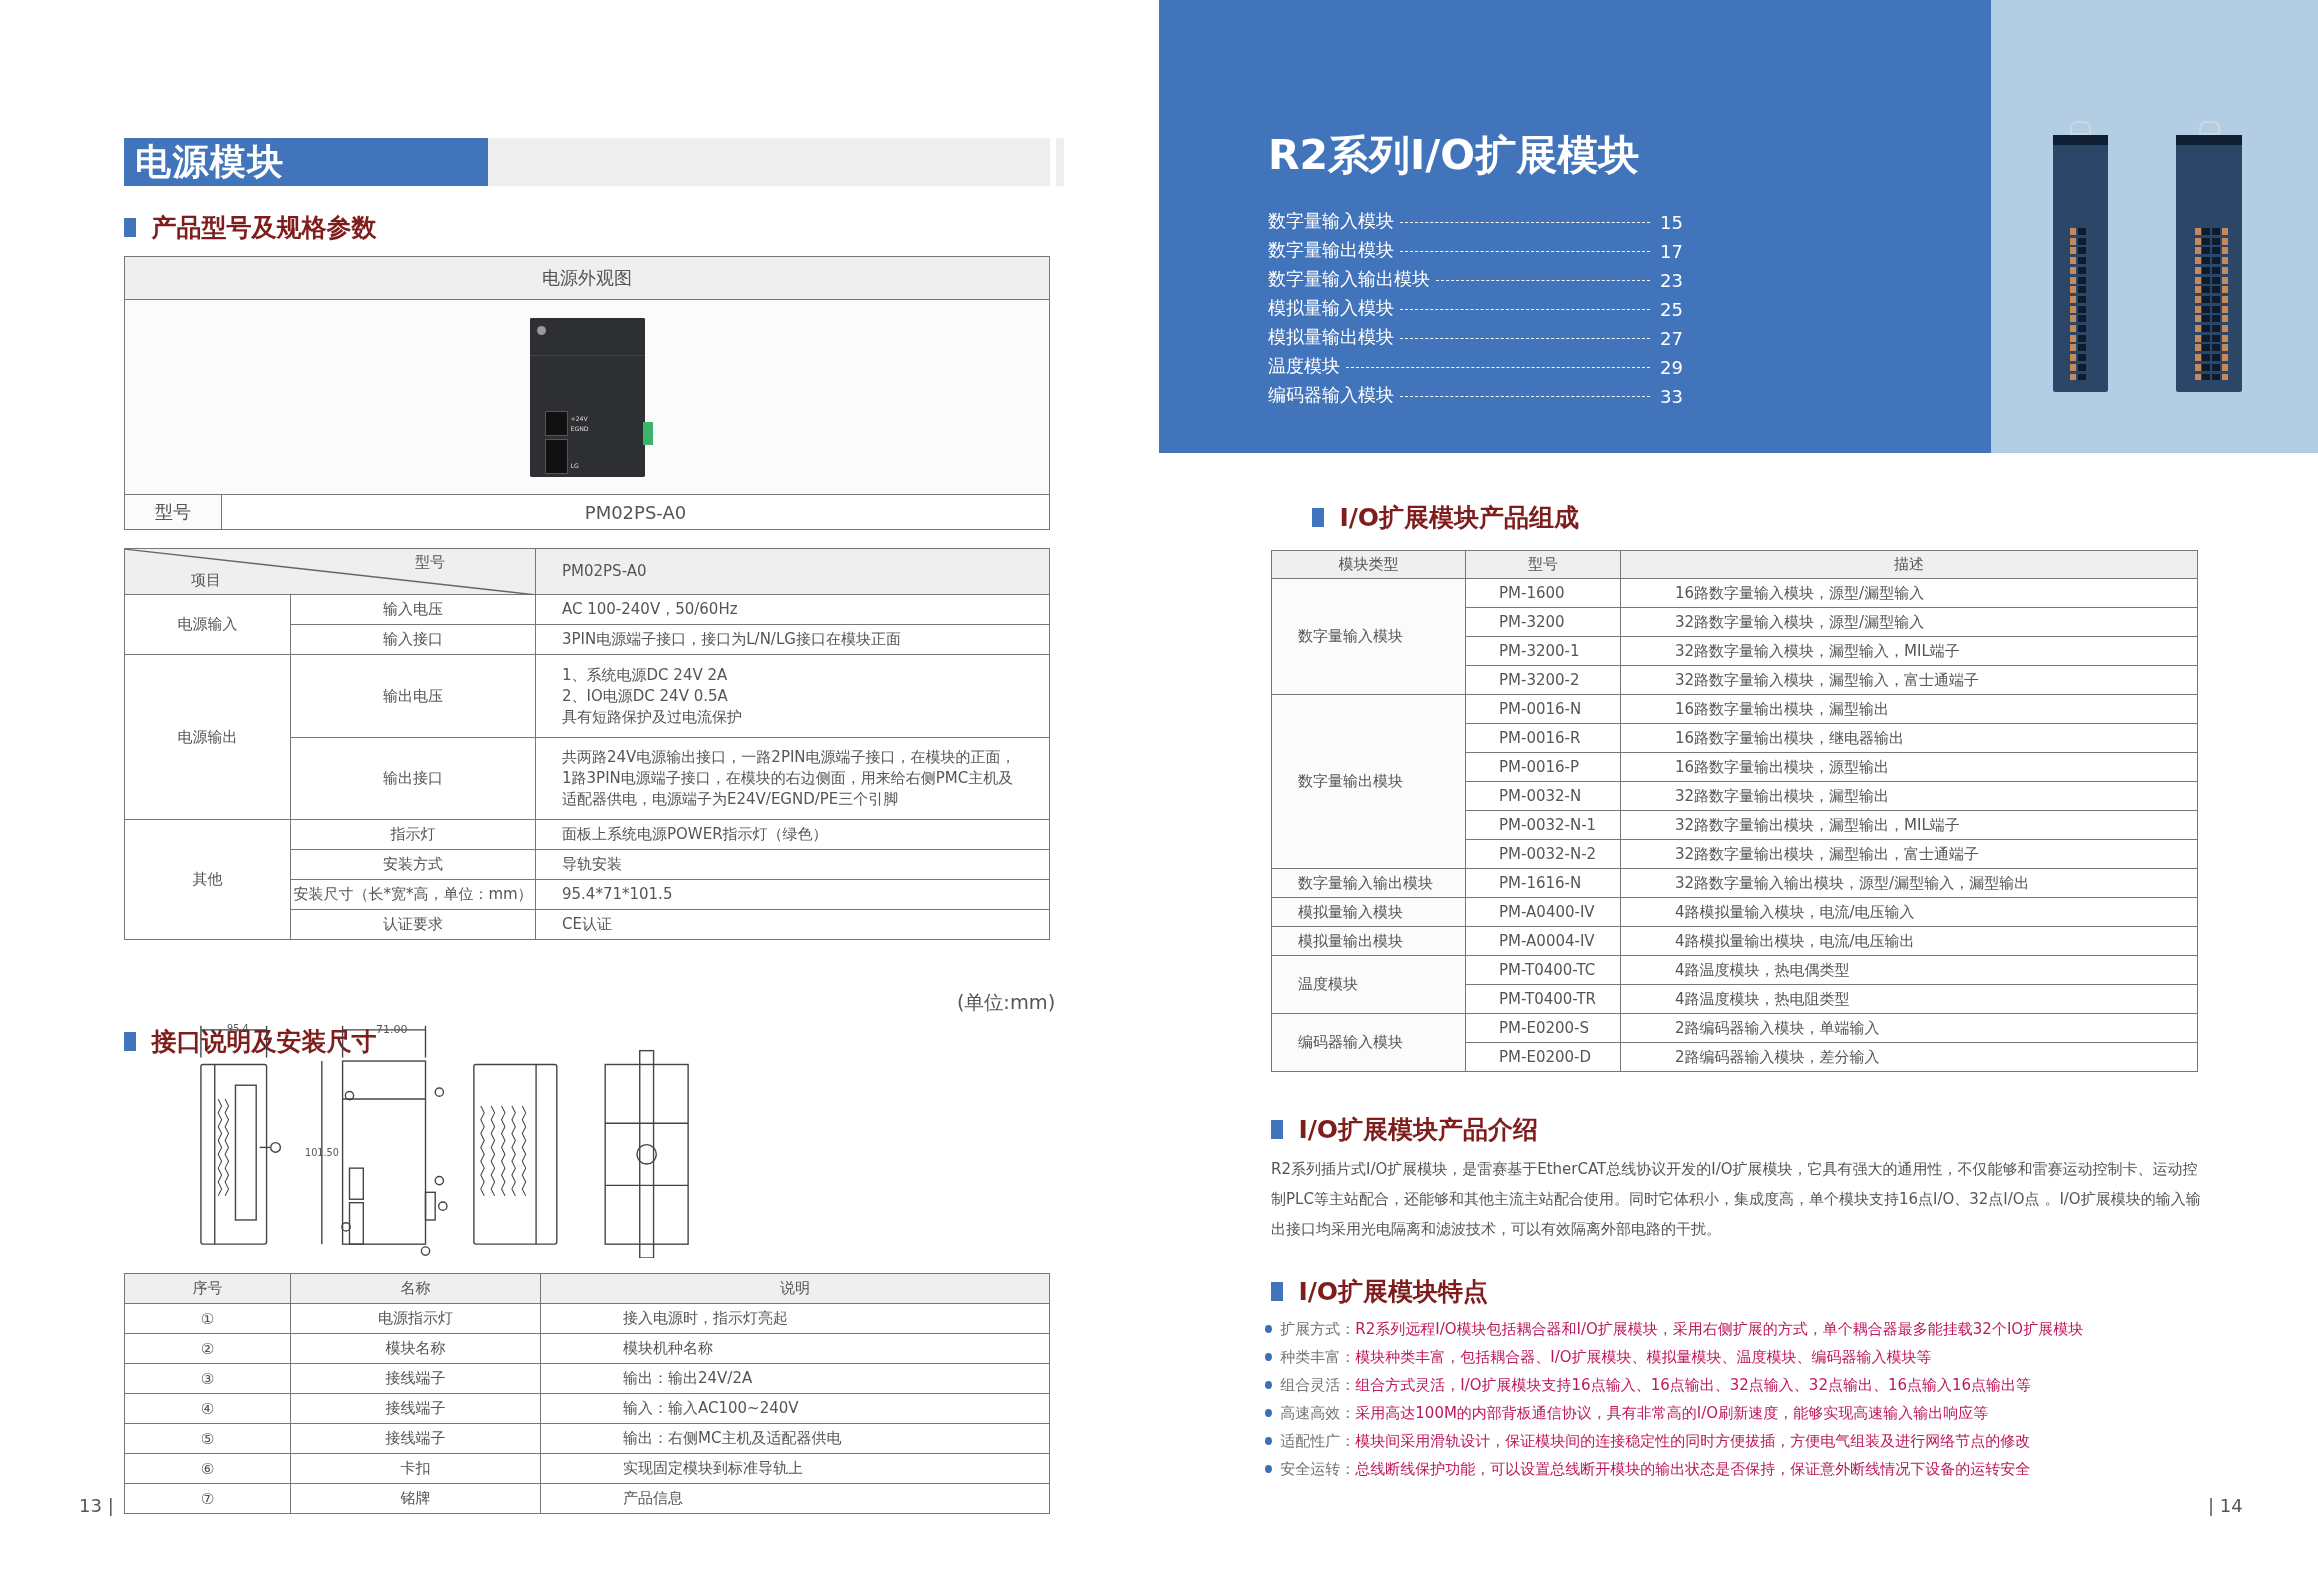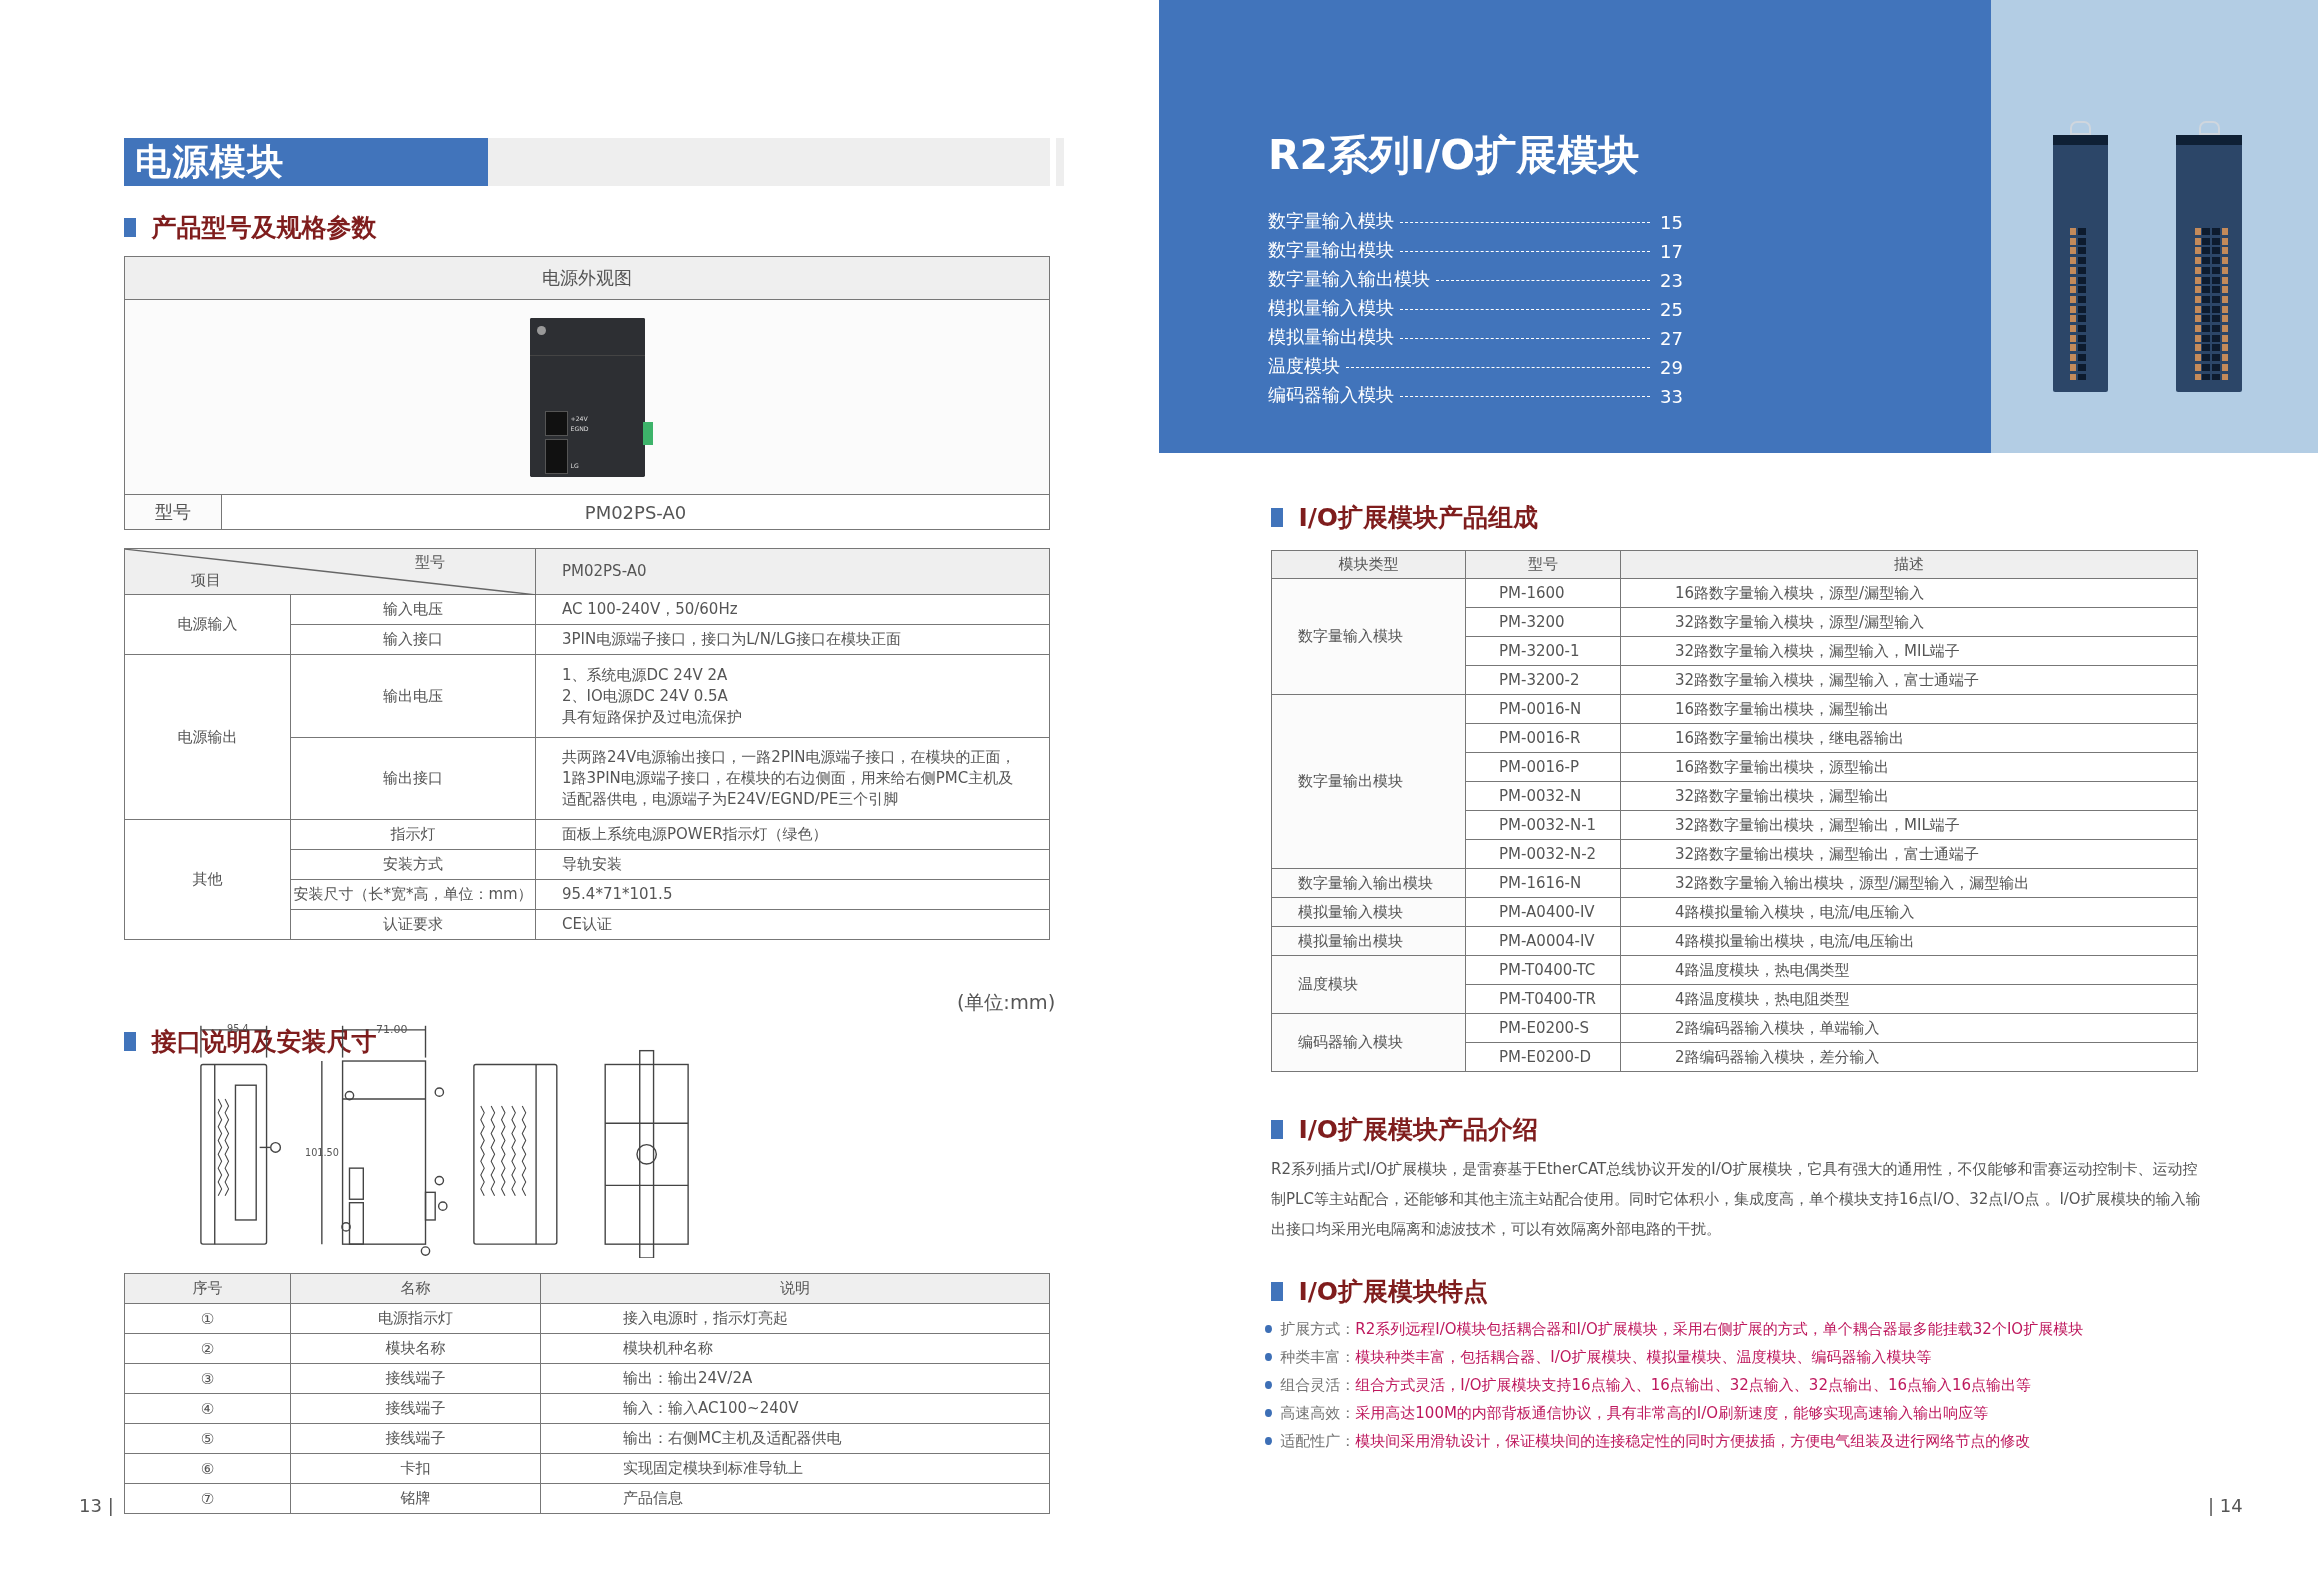--- a/index.html
+++ b/index.html
@@ -343,21 +343,21 @@
       <div class="ears" style="top:-14px; left:23px;"></div>
       <div class="cap"></div>
       <div class="term" style="left:19.4px;"></div>
       <div class="holes" style="left:26px;"></div>
       <div class="holes" style="left:36px;"></div>
       <div class="term" style="left:46px;"></div>
     </div>
   </div>
 </div>
 
-<div class="sec-head" style="left:1271px; top:501px;align-items:center;">
+<div class="sec-head" style="left:1312px; top:501px;align-items:center;">
   <span class="sq"></span>
   <span>I/O扩展模块产品组成</span>
 </div>
 
 <table class="comp-table">
   <tbody>
       <tr>
     <th style="width:194px;text-align:center;">模块类型</th>
     <th style="width:155px;">型号</th>
     <th>描述</th>
@@ -473,16 +473,21 @@
   <div class="feat">
       <span class="dot"></span>
       <span class="key">高速高效：</span>
       <span class="txt">采用高达100M的内部背板通信协议，具有非常高的I/O刷新速度，能够实现高速输入输出响应等</span>
     </div>
   <div class="feat">
       <span class="dot"></span>
       <span class="key">适配性广：</span>
       <span class="txt">模块间采用滑轨设计，保证模块间的连接稳定性的同时方便拔插，方便电气组装及进行网络节点的修改</span>
     </div>
+  <div class="feat">
+      <span class="dot"></span>
+      <span class="key">安全运转：</span>
+      <span class="txt">总线断线保护功能，可以设置总线断开模块的输出状态是否保持，保证意外断线情况下设备的运转安全</span>
+    </div>
 </div>
 
 <div class="page-num" style="left:2208px; top:1495px;">| 14</div>
 
 
 </body></html>

